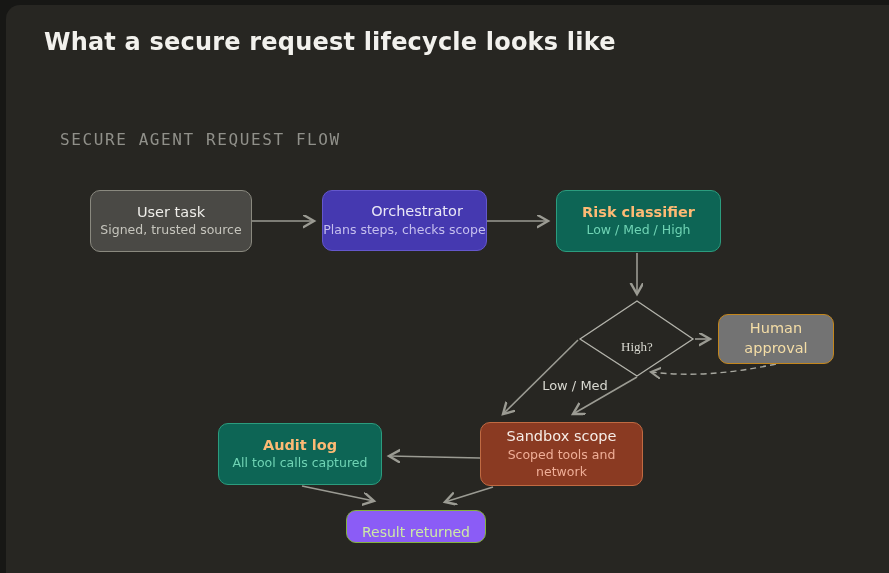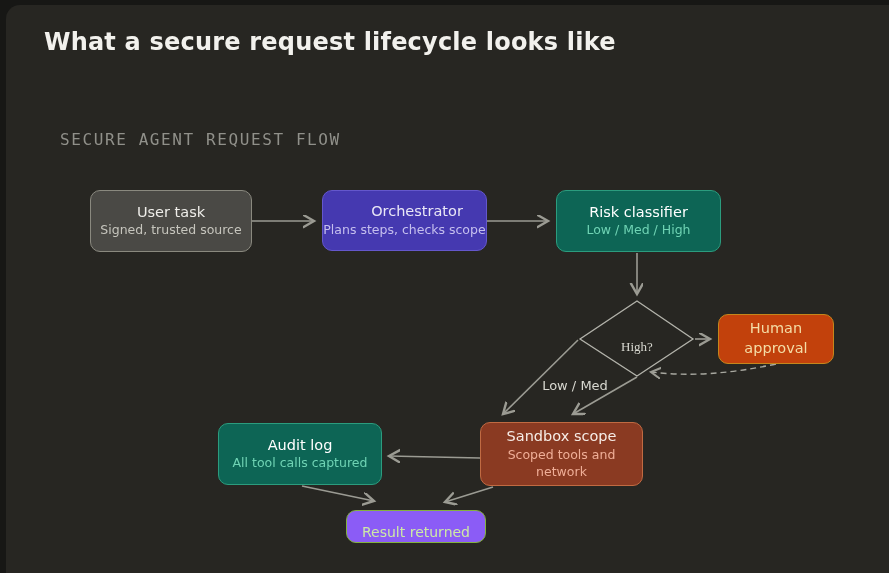--- a/index.html
+++ b/index.html
@@ -48,30 +48,30 @@
     text-align: center;
     line-height: 1.35;
   }
   .node .title    { font-size: 14.5px; }
   .node .subtitle { font-size: 12.5px; }
 
   
   .n-user     { left: 84px;  top: 185px; width: 162px; height: 62px; background:#4a4945; border:1.5px solid #8a897f; }
   .n-orch     { left: 316px; top: 185px; width: 165px; height: 61px; background:#4539b0; border:1.5px solid #6457cc; }
   .n-risk     { left: 550px; top: 185px; width: 165px; height: 62px; background:#0d6555; border:1.5px solid #2b9c7e; }
-  .n-human    { left: 712px; top: 309px; width: 116px; height: 50px; background:#c2410c; border:1.5px solid #c4861c; }
+  .n-human    { left: 712px; top: 309px; width: 116px; height: 50px; background:#737373; border:1.5px solid #c4861c; }
   .n-audit    { left: 212px; top: 418px; width: 164px; height: 62px; background:#0d6555; border:1.5px solid #2b9c7e; }
   .n-sandbox  { left: 474px; top: 417px; width: 163px; height: 64px; background:#8a3a22; border:1.5px solid #c06a42; }
   .n-result   { left: 340px; top: 505px; width: 140px; height: 33px; background:#8b5cf6; border:1.5px solid #83b13f;justify-content:flex-end; }
 
   .n-user .title     { color: #eeede9; }
   .n-user .subtitle  { color: #c6c5bd; }
   .n-orch .title     { color: #e9e7f6; margin-left: 25px; }
   .n-orch .subtitle  { color: #c5bfee; }
-  .n-risk .title, .n-audit .title { color: #ffffff; }
+  .n-risk .title, .n-audit .title { color: #fdba74; font-weight: bold; }
   .n-risk .subtitle, .n-audit .subtitle { color: #6fd3b4; }
   .n-human .title    { color: #f4dda6; font-size: 14.5px; }
   .n-sandbox .title  { color: #f6ece6; }
   .n-sandbox .subtitle { color: #efae97; }
   .n-result .title   { color: #cde9a6; font-size: 14px; }
 
   .edge-label {
     position: absolute;
     transform: translate(-50%, -50%);
     color: #d9d9d1;

